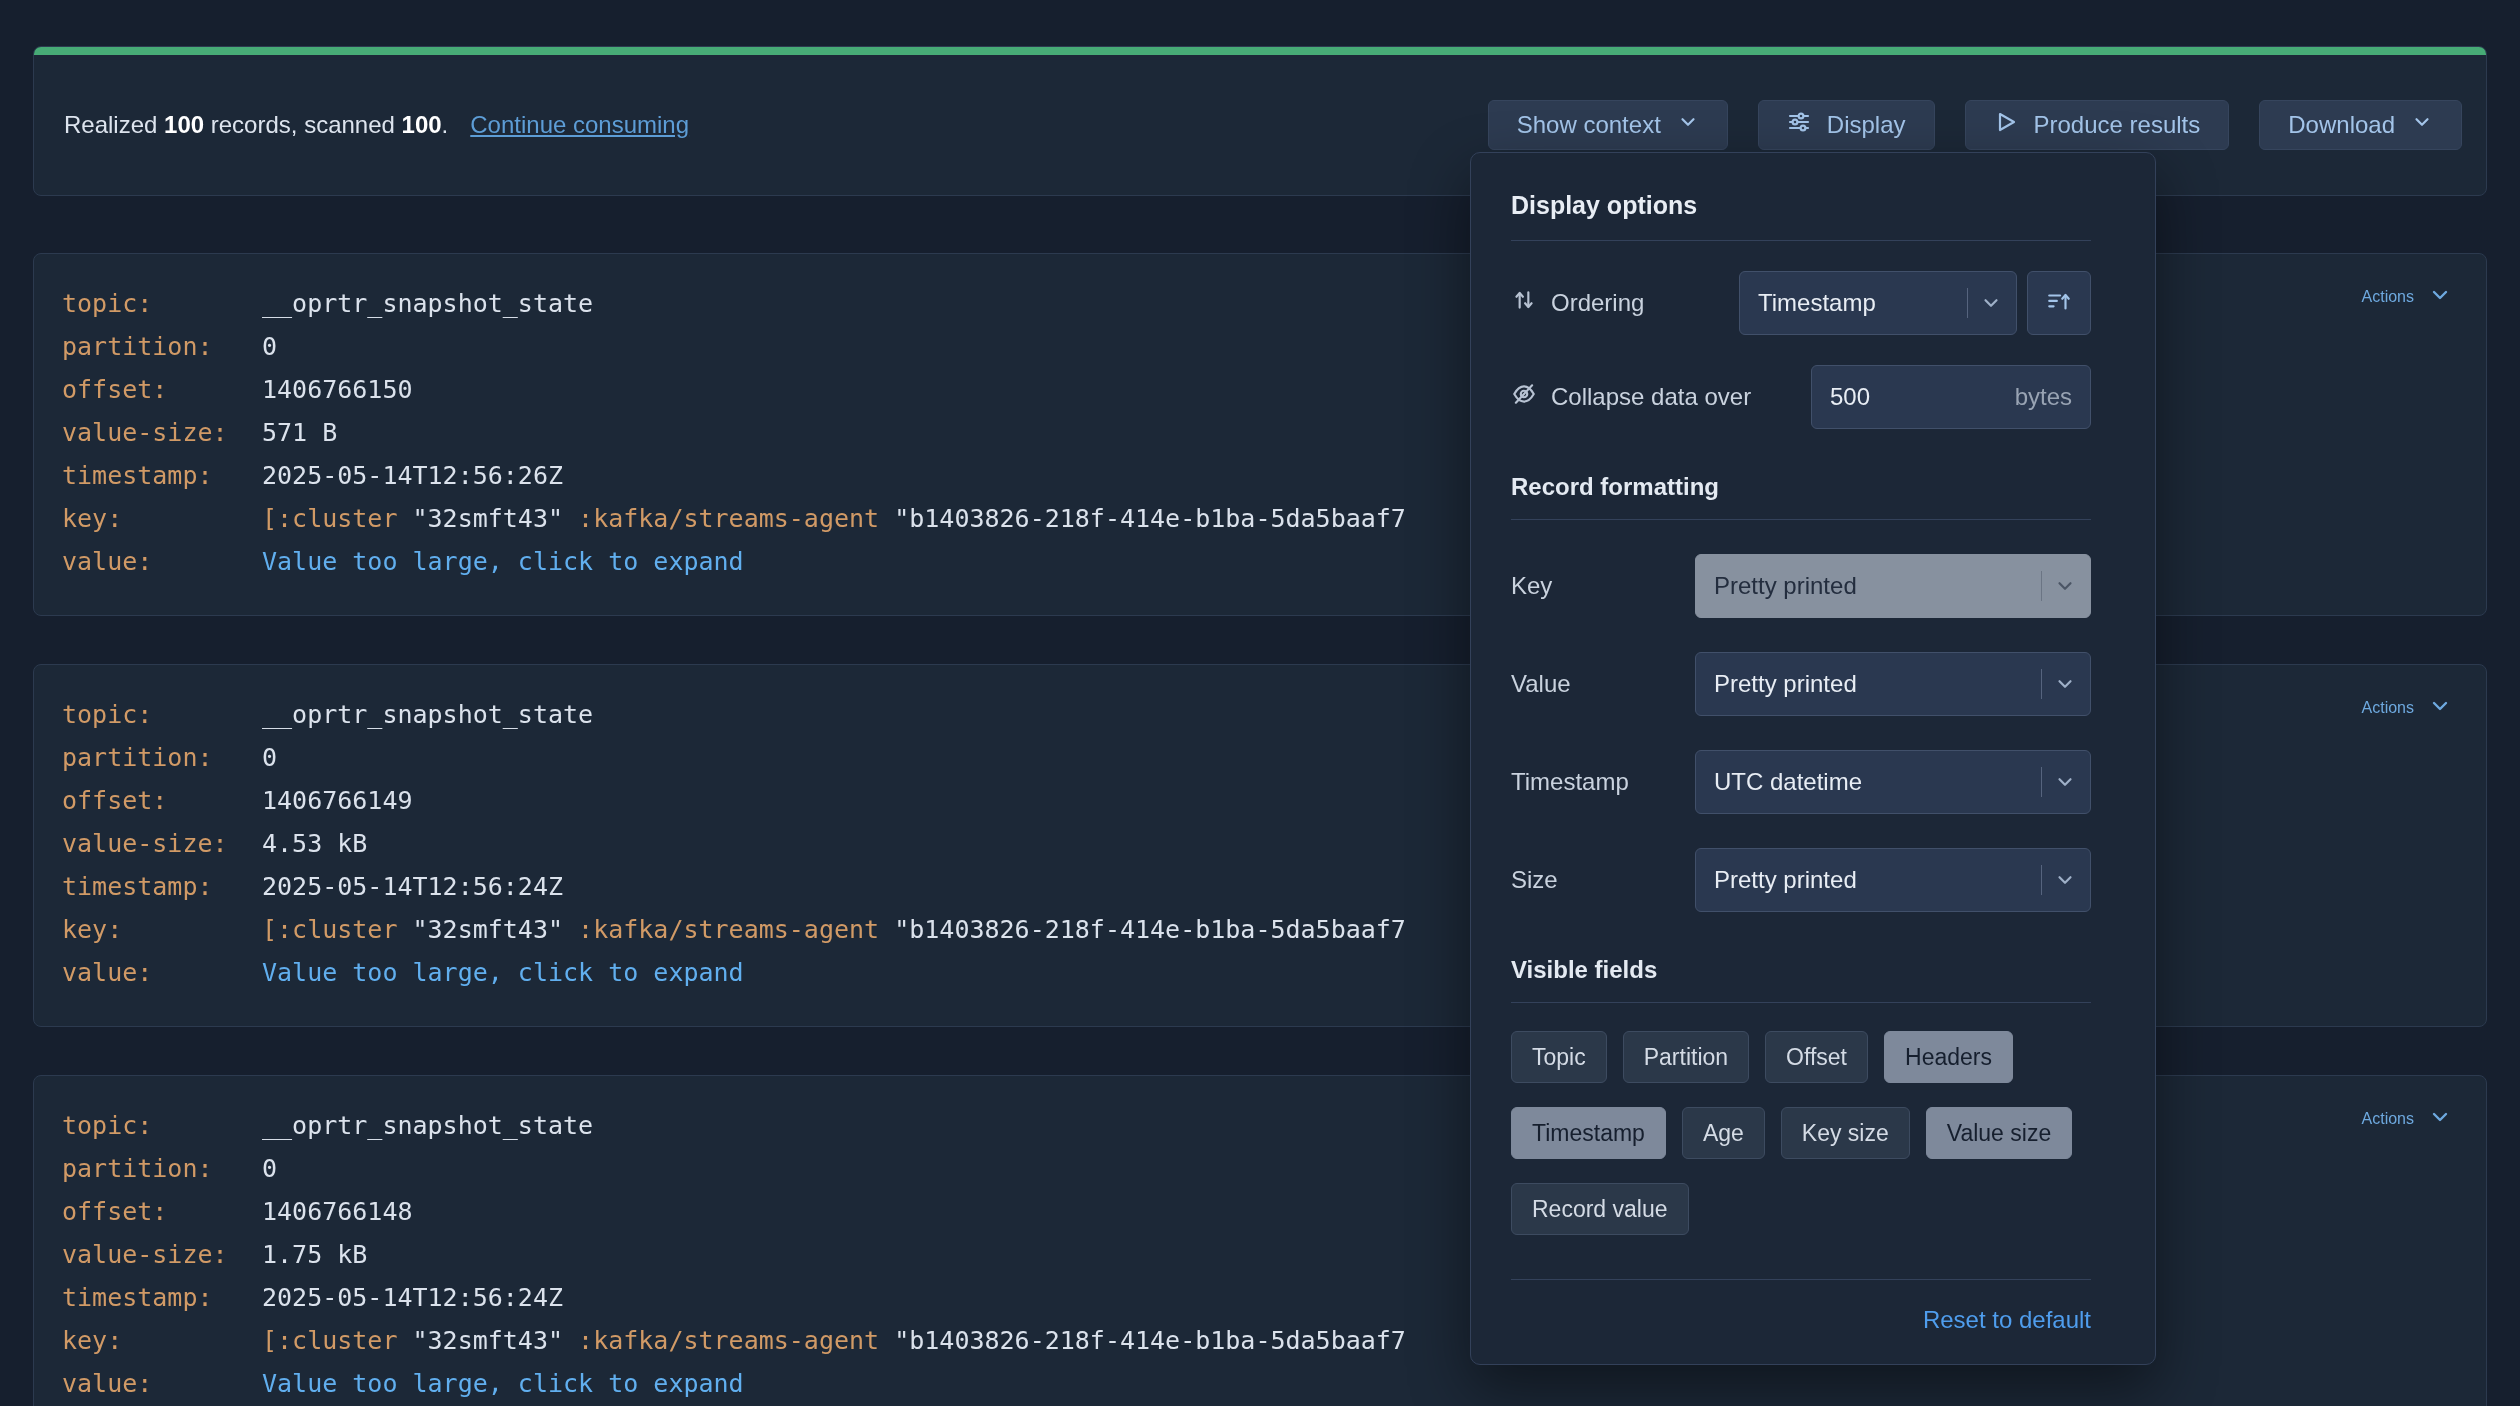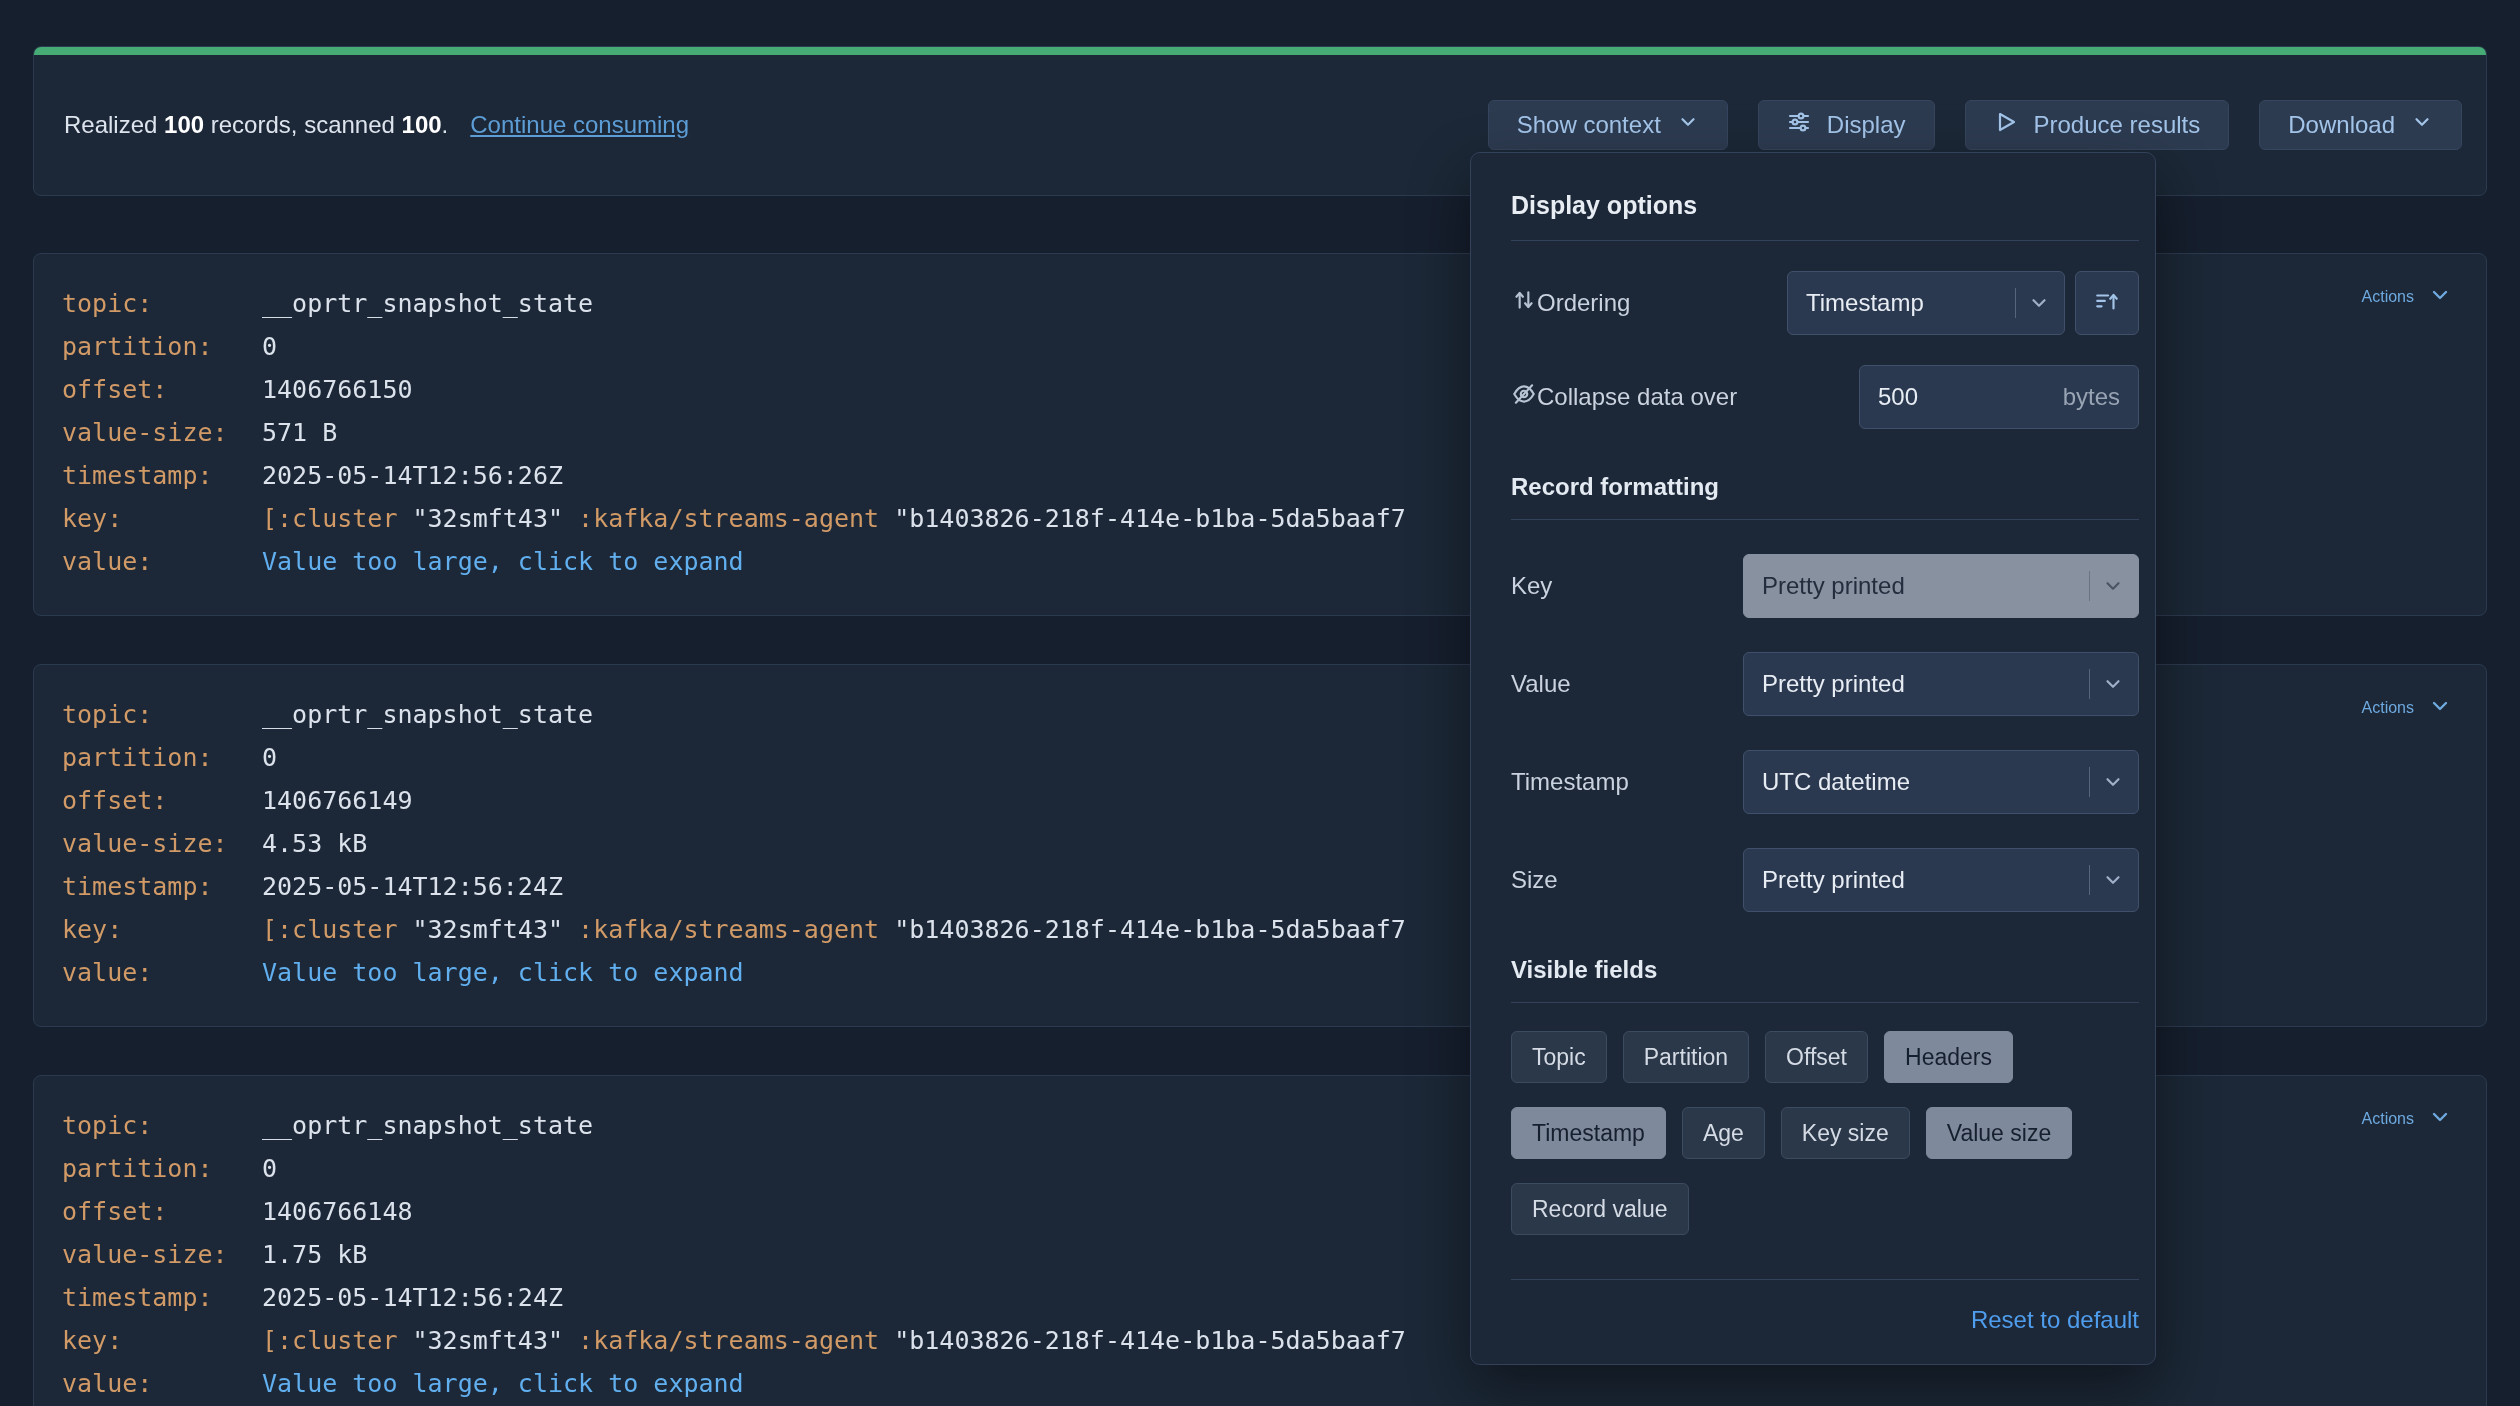--- a/index.html
+++ b/index.html
@@ -71,33 +71,33 @@
   }
 
   
   .display-panel {
     position: absolute;
     left: 1470px; top: 152px; width: 686px;
     background: #1c2737;
     border: 1px solid #33415a;
     border-radius: 10px;
     box-shadow: 0 24px 60px rgba(0,0,0,0.45);
-    padding: 38px 16px 30px 40px;
+    padding: 38px 64px 30px 40px;
     z-index: 10;
   }
   .panel-title {
     font-size: 25px; font-weight: 700; color: #e8edf4;
     padding-bottom: 20px; border-bottom: 1px solid #33415a;
   }
   .panel-row {
     display: flex; align-items: center; justify-content: space-between;
     margin-top: 30px;
   }
   .panel-label {
-    display: flex; align-items: center; 
+    display: flex; align-items: center; gap: 14px;
     color: #c9d2de; font-size: 24px;
   }
   .panel-label svg { color: #b7c2d2; }
 
   .select {
     display: flex; align-items: center;
     background: #2a3850; border: 1px solid #41506a; border-radius: 6px;
     height: 64px; padding: 0 14px 0 18px;
     color: #e8edf4; font-size: 24px; cursor: pointer;
   }

